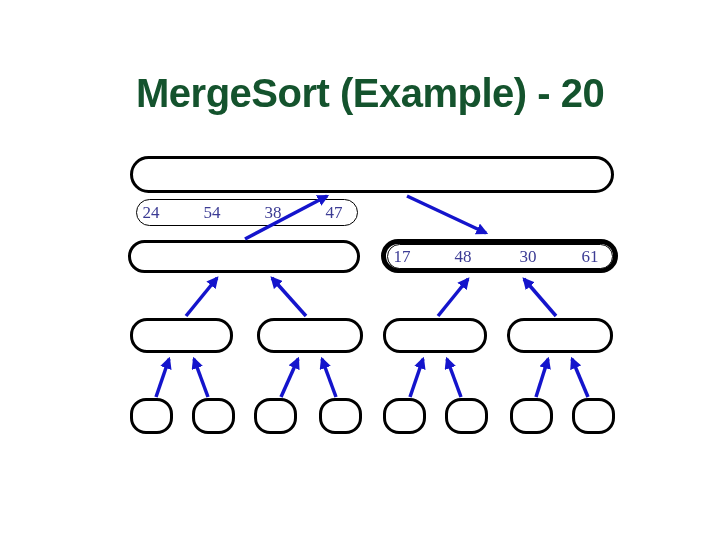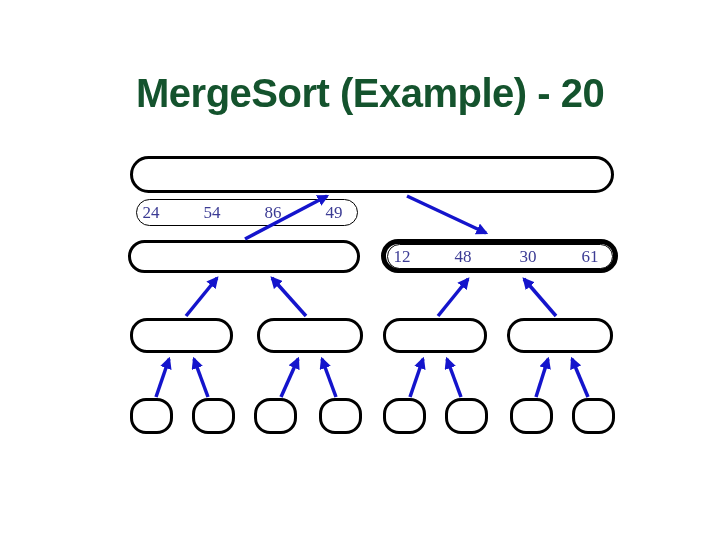--- a/index.html
+++ b/index.html
@@ -50,29 +50,29 @@
 <body>
 
 <h1 class="title">MergeSort (Example) - 20</h1>
 
 <div>
 
   <div class="node root-node">
     <div class="run run-root">
       <span class="num" style="left:14px">24</span>
       <span class="num" style="left:75px">54</span>
-      <span class="num" style="left:136px">86</span>
-      <span class="num" style="left:197px">49</span>
+      <span class="num" style="left:136px">38</span>
+      <span class="num" style="left:197px">47</span>
     </div>
   </div>
 
   <div class="node l2-left"></div>
   <div class="node l2-right">
     <div class="run run-right">
-      <span class="num" style="left:14px">12</span>
+      <span class="num" style="left:14px">17</span>
       <span class="num" style="left:75px">48</span>
       <span class="num" style="left:140px">30</span>
       <span class="num" style="left:202px">61</span>
     </div>
   </div>
 
   <div class="node l3 l3-1"></div>
   <div class="node l3 l3-2"></div>
   <div class="node l3 l3-3"></div>
   <div class="node l3 l3-4"></div>

